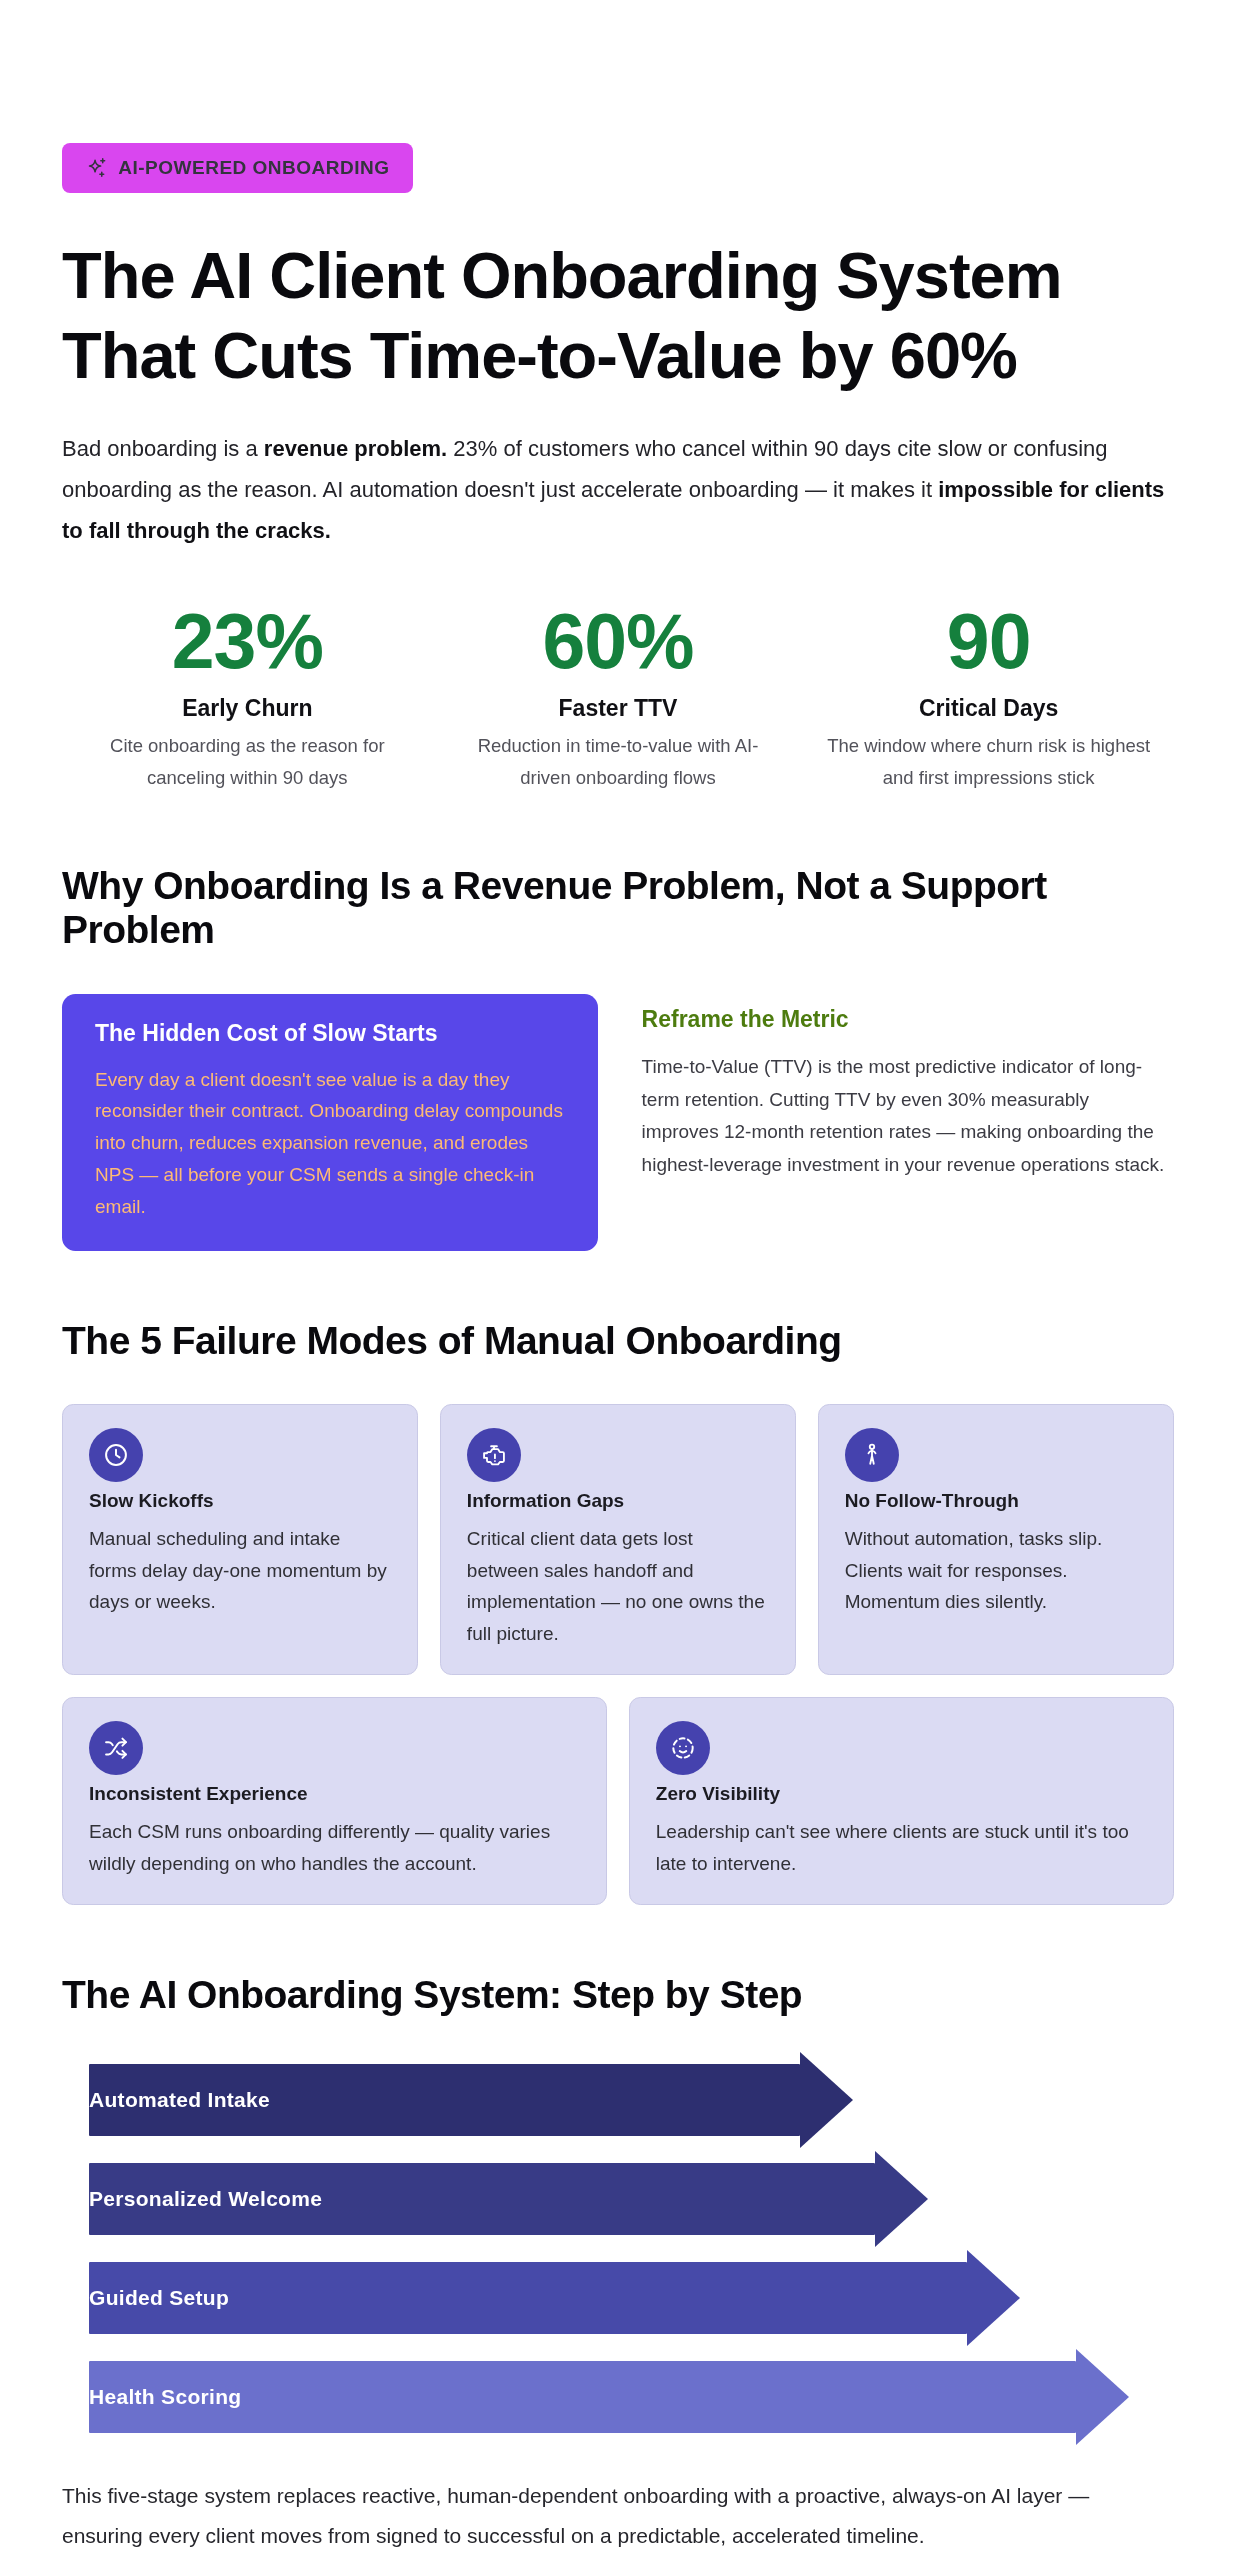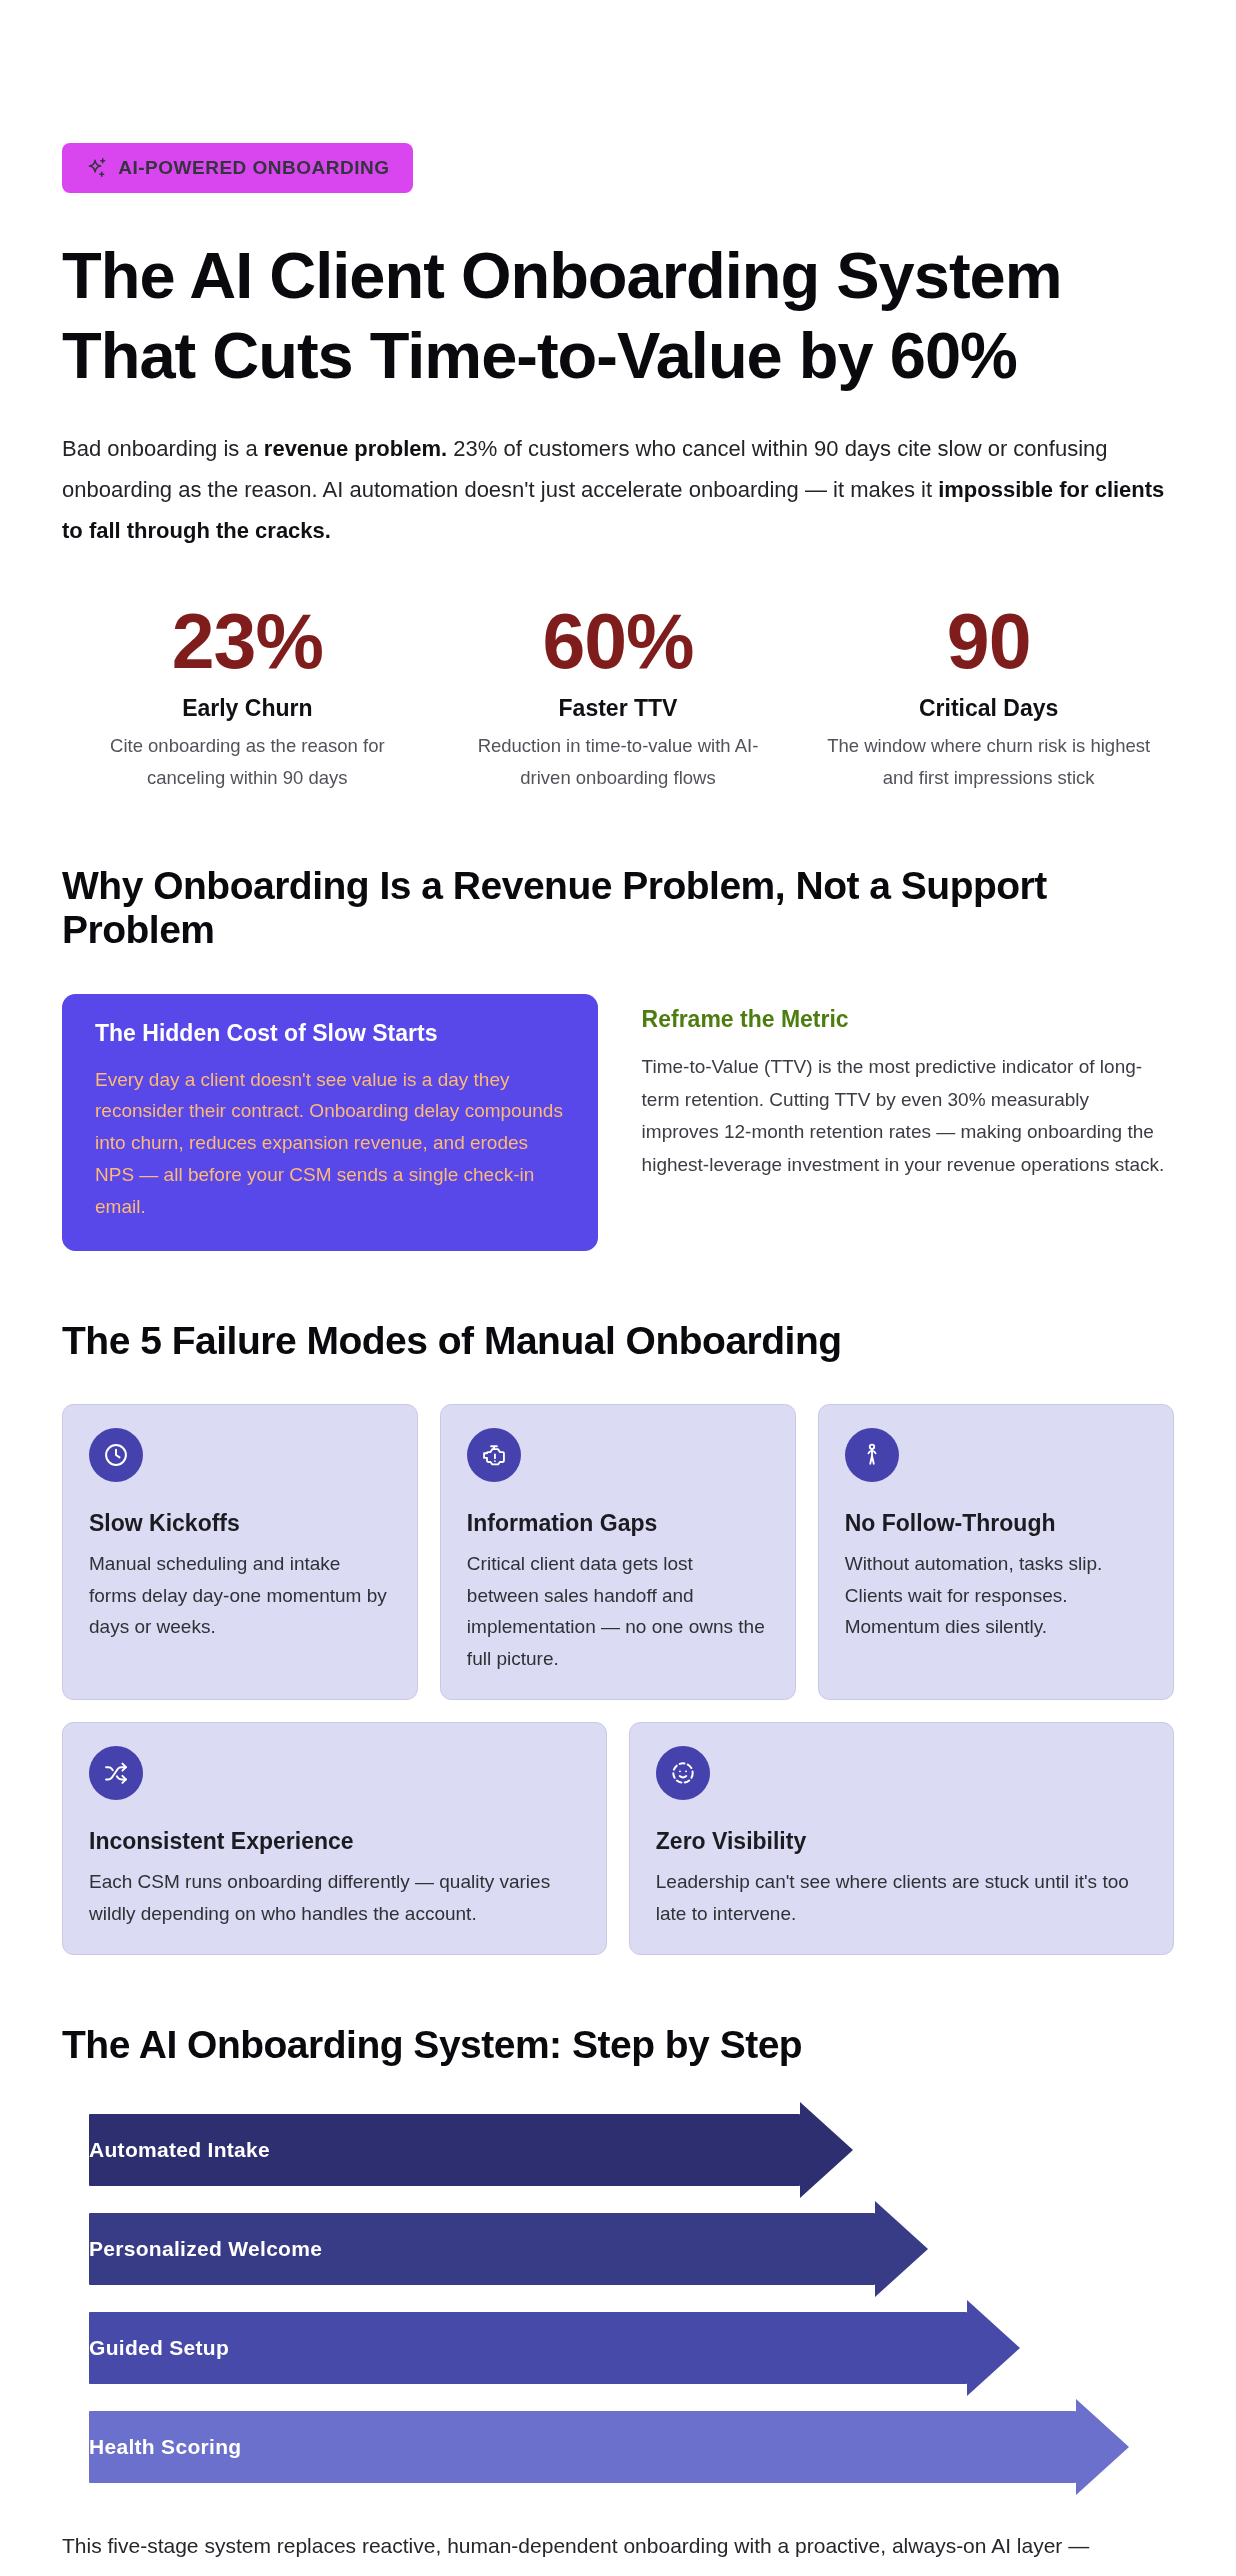--- a/index.html
+++ b/index.html
@@ -12,21 +12,21 @@
   .badge-label{font-size:19px;font-weight:700;letter-spacing:0.5px;color:#34343e;}
 
   
   h1{margin:43px 0 0;font-size:65px;line-height:1.23;font-weight:700;letter-spacing:-1px;color:#0a0a0e;}
   .intro{margin:32px 0 0;max-width:1118px;font-size:22px;line-height:1.88;color:#232329;}
   .intro b{color:#101014;}
 
   
   .stats{margin-top:49px;display:flex;}
   .stat{flex:1;display:flex;flex-direction:column;align-items:center;text-align:center;}
-  .stat-value{font-size:77px;font-weight:700;letter-spacing:-1px;color:#7f1d1d;line-height:1.05;text-align:center;}
+  .stat-value{font-size:77px;font-weight:700;letter-spacing:-1px;color:#15803d;line-height:1.05;text-align:center;}
   .stat-label{margin-top:13.4px;font-size:23px;font-weight:700;color:#101014;}
   .stat-caption{margin-top:8.2px;font-size:18.5px;line-height:1.7;color:#52525a;max-width:330px;}
 
   h2{margin:0;font-size:39px;font-weight:700;letter-spacing:-0.5px;color:#0a0a0e;}
   .sec-why{margin-top:71px;}
   .sec-fail{margin-top:68px;}
   .sec-steps{margin-top:68px;}
 
   
   .info-row{margin-top:42px;display:grid;grid-template-columns:1fr 1fr;column-gap:41px;}
@@ -36,21 +36,21 @@
   .plain-card{padding:12.4px 5.2px 0 3.1px;}
   .plain-card .card-title{font-size:23px;font-weight:700;color:#4d7c0f;}
   .plain-card .card-body{margin-top:17.5px;font-size:19px;line-height:1.72;color:#3b3b43;}
 
   
   .grid3{margin-top:41px;display:grid;grid-template-columns:1fr 1fr 1fr;gap:21.6px;}
   .grid2{margin-top:21.6px;display:grid;grid-template-columns:1fr 1fr;gap:21.6px;}
   .f-card{background:#dbdbf3;border:1px solid #c9c9e6;border-radius:11.3px;padding:23px 26px 25px;box-sizing:border-box;}
   .icon-circle{width:54px;height:54px;border-radius:50%;background:#4542ae;display:flex;align-items:center;justify-content:center;}
   .icon-circle svg{width:28px;height:28px;color:#ffffff;}
-  .f-title{margin-top:28px;font-size:23px;font-weight:700;color:#1b1b21;}
+  .f-title{margin-top:8px;font-size:19px;font-weight:700;color:#1b1b21;}
   .f-body{margin-top:11.3px;font-size:19px;line-height:1.66;color:#303036;}
 
   
   .arrows{margin-top:47px;padding-left:27px;}
   .arrow{position:relative;height:72px;margin-bottom:27px;}
   .arrow-body{height:72px;display:flex;align-items:center;border-radius:1px;}
   .arrow-label{font-size:21px;font-weight:700;color:#ffffff;letter-spacing:0.3px;}
   .arrow-head{position:absolute;top:-12.4px;width:0;height:0;border-top:48px solid transparent;border-bottom:48px solid transparent;border-left:53px solid #000;}
   .steps-summary{margin:43px 0 0;max-width:1118px;font-size:21px;line-height:1.88;color:#26262c;}
 </style>

